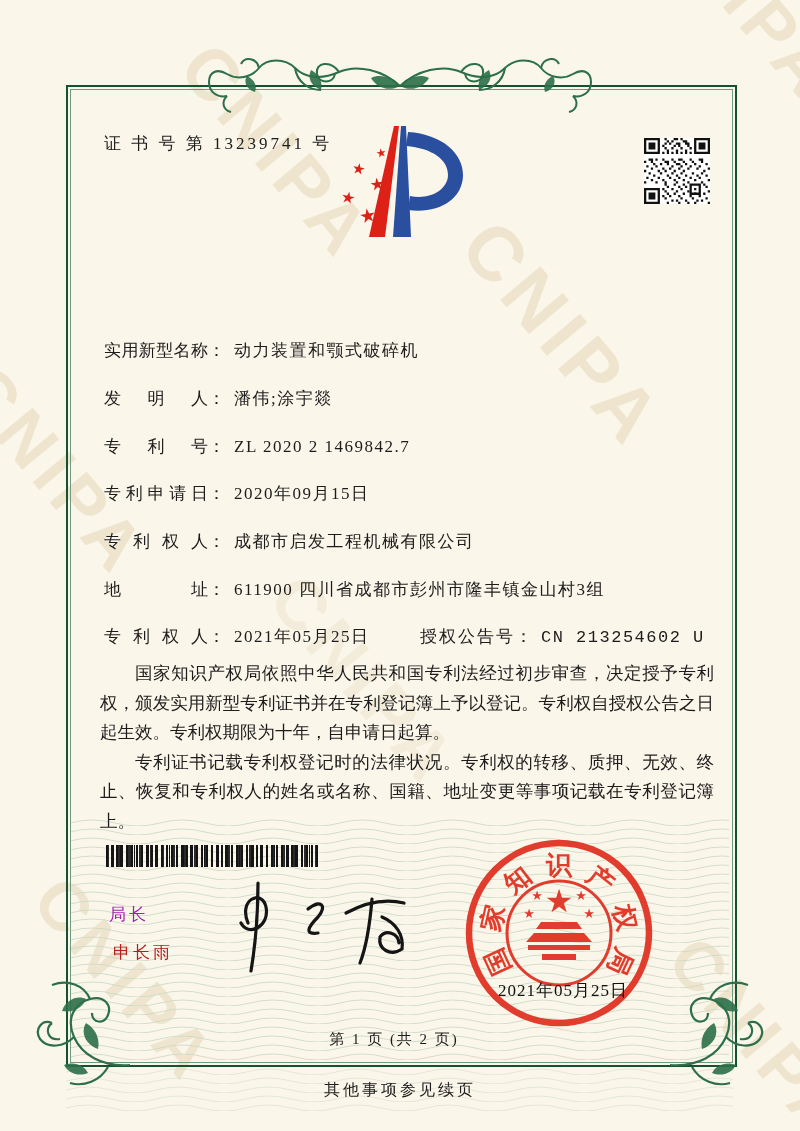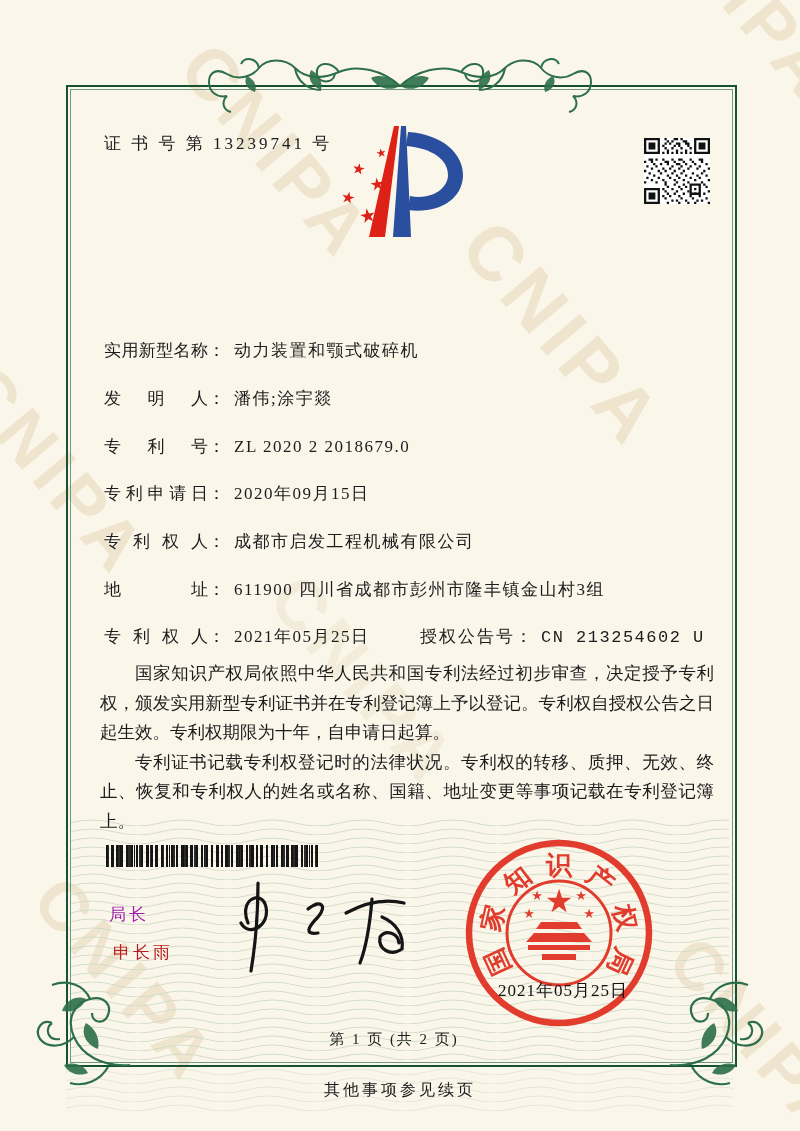--- a/index.html
+++ b/index.html
@@ -183,21 +183,21 @@
     </svg>
 
 
     <div class="row r1">
       <span class="lbl">发明人</span><span>：</span><span class="val">潘伟;涂宇燚</span>
     </div>
     <div class="row r0">
       <span class="lbl">实用新型名称</span><span>：</span><span class="val">动力装置和颚式破碎机</span>
     </div>
     <div class="row r2">
-      <span class="lbl">专利号</span><span>：</span><span class="val">ZL 2020 2 2018679.0</span>
+      <span class="lbl">专利号</span><span>：</span><span class="val">ZL 2020 2 1469842.7</span>
     </div>
     <div class="row r3">
       <span class="lbl">专利申请日</span><span>：</span><span class="val">2020年09月15日</span>
     </div>
     <div class="row r4">
       <span class="lbl">专利权人</span><span>：</span><span class="val">成都市启发工程机械有限公司</span>
     </div>
     <div class="row r5">
       <span class="lbl">地址</span><span>：</span><span class="val">611900 四川省成都市彭州市隆丰镇金山村3组</span>
     </div>

